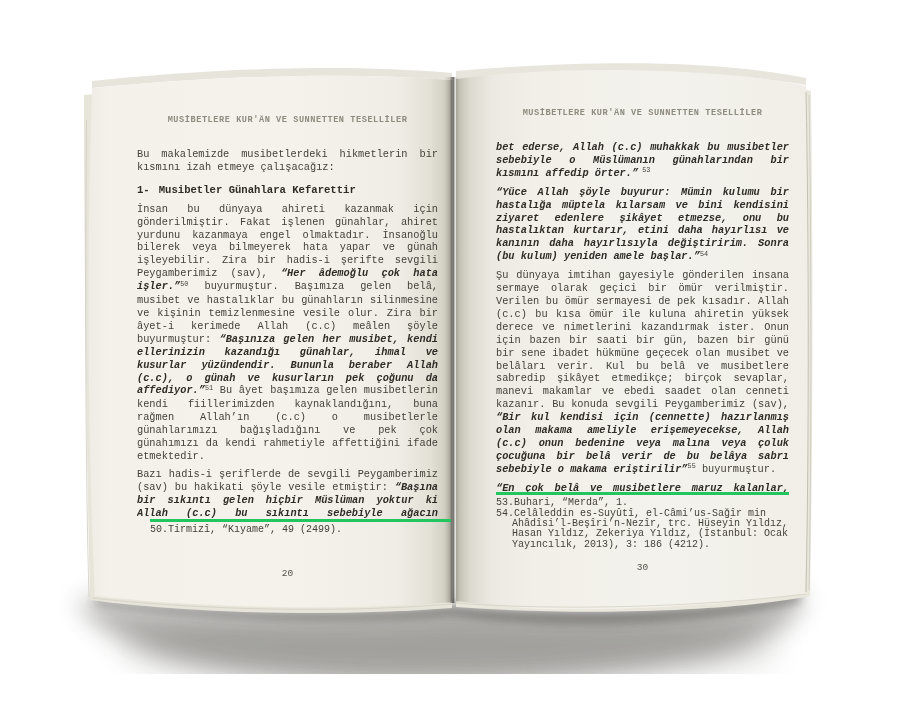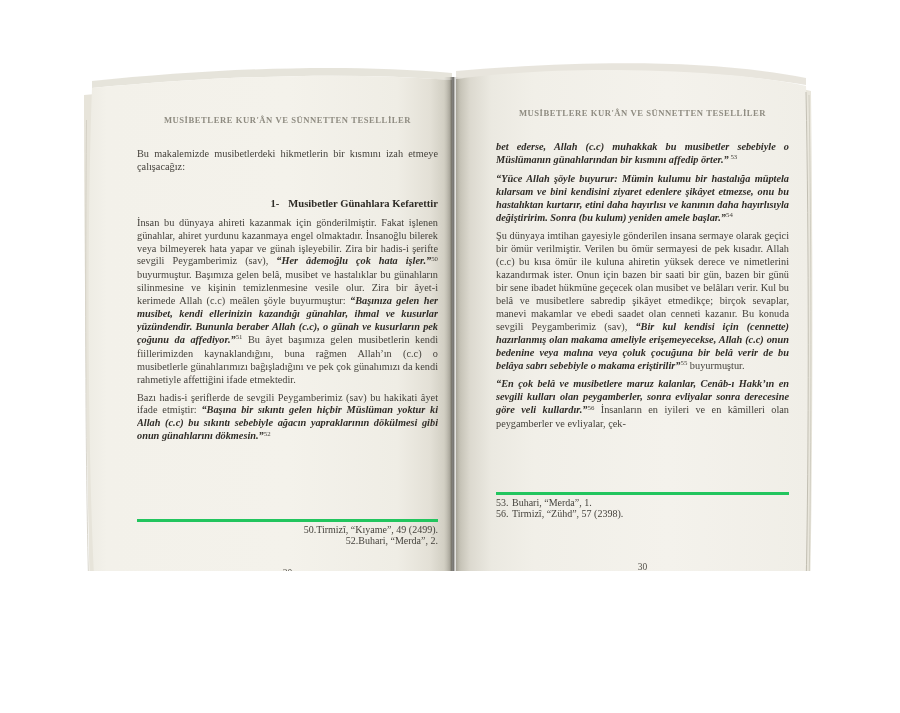--- a/index.html
+++ b/index.html
@@ -1,37 +1,37 @@
 <!DOCTYPE html>
 <html><head>
 <meta charset="utf-8">
 <style>
   html,body{margin:0;padding:0;background:#ffffff;}
-  .screen{position:relative;width:900px;height:571px;background:#ffffff;overflow:hidden;
-          font-family:Liberation Serif, serif;}
+  .screen{position:relative;width:900px;height:674px;background:#ffffff;overflow:hidden;
+          font-family:Liberation Mono, monospace;}
   .book-svg{position:absolute;left:0;top:0;width:900px;height:713px;}
 
   .page-col{position:absolute;overflow:hidden;}
   #left-col{left:137px;top:115px;width:301px;height:406px;}
   #right-col{left:496px;top:108px;width:293px;height:386px;}
 
   .page-header{font-size:8.6px;font-weight:bold;letter-spacing:0.55px;color:#8e8b80;
                text-align:center;margin-bottom:23px;white-space:nowrap;}
 
   .page-body{font-size:10.3px;line-height:12.9px;color:#44413b;text-align:justify;}
   .para{margin:0 0 5px 0;}
-  .heading{font-weight:bold;font-size:10.6px;color:#2f2c27;margin:24px 0 6px 0;text-align:right;}
+  .heading{font-weight:bold;font-size:10.6px;color:#2f2c27;margin:10px 0 6px 0;text-align:left;}
   .heading .hn{margin-right:9px;}
   .n{font-style:normal;font-weight:normal;}
   .bi{font-style:italic;font-weight:bold;color:#2f2c27;}
   .sup{font-size:6.8px;position:relative;top:-3.5px;font-style:normal;font-weight:normal;}
 
   .footnote-block{position:absolute;border-top:3px solid #22c55e;padding-top:3px;
                   font-size:10px;line-height:10.3px;color:#45423c;}
-  #left-fn{left:137px;top:519px;width:301px;text-align:right;}
+  #left-fn{left:150px;top:519px;width:301px;}
   #right-fn{left:496px;top:492px;width:293px;}
   .footnote{padding-left:16px;text-indent:-16px;margin-bottom:0.5px;}
   .fn-num{display:inline-block;min-width:16px;text-indent:0;}
 
   .page-number{position:absolute;text-align:center;font-size:9.5px;color:#55524b;}
   #left-num{left:137px;top:568px;width:301px;}
   #right-num{left:496px;top:562px;width:293px;}
 </style>
 </head>
 <body>
@@ -102,37 +102,36 @@
     <path d="M806,92 C809,240 809,450 806,592" stroke="#bdbaae" stroke-width="0.9" fill="none"></path>
     <path d="M809,95 C811.5,240 811.5,450 809,590" stroke="#ccc9bd" stroke-width="0.8" fill="none"></path>
   </svg>
 
   <div class="page-col" id="left-col">
     <div class="page-header">MUSİBETLERE KUR'ÂN VE SÜNNETTEN TESELLİLER</div>
     <div class="page-body">
         <div class="para"><span class="n">Bu makalemizde musibetlerdeki hikmetlerin bir kısmını izah etmeye çalışacağız:</span></div>
         <div class="heading"><span class="hn">1-</span><span class="hb">Musibetler Günahlara Kefarettir</span></div>
         <div class="para"><span class="n">İnsan bu dünyaya ahireti kazanmak için gönderilmiştir. Fakat işlenen günahlar, ahiret yurdunu kazanmaya engel olmaktadır. İnsanoğlu bilerek veya bilmeyerek hata yapar ve günah işleyebilir. Zira bir hadis-i şerifte sevgili Peygamberimiz (sav), </span><span class="bi">“Her âdemoğlu çok hata işler.”</span><span class="sup">50</span><span class="n"> buyurmuştur. Başımıza gelen belâ, musibet ve hastalıklar bu günahların silinmesine ve kişinin temizlenmesine vesile olur. Zira bir âyet-i kerimede Allah (c.c) meâlen şöyle buyurmuştur: </span><span class="bi">“Başınıza gelen her musibet, kendi ellerinizin kazandığı günahlar, ihmal ve kusurlar yüzündendir. Bununla beraber Allah (c.c), o günah ve kusurların pek çoğunu da affediyor.”</span><span class="sup">51</span><span class="n"> Bu âyet başımıza gelen musibetlerin kendi fiillerimizden kaynaklandığını, buna rağmen Allah’ın (c.c) o musibetlerle günahlarımızı bağışladığını ve pek çok günahımızı da kendi rahmetiyle affettiğini ifade etmektedir.</span></div>
-        <div class="para"><span class="n">Bazı hadis-i şeriflerde de sevgili Peygamberimiz (sav) bu hakikati âyet ifade etmiştir: </span><span class="bi">“Başına bir sıkıntı gelen hiçbir Müslüman yoktur ki Allah (c.c) bu sıkıntı sebebiyle ağacın yapraklarının dökülmesi gibi onun günahlarını dökmesin.”</span><span class="sup">52</span></div>
+        <div class="para"><span class="n">Bazı hadis-i şeriflerde de sevgili Peygamberimiz (sav) bu hakikati şöyle vesile etmiştir: </span><span class="bi">“Başına bir sıkıntı gelen hiçbir Müslüman yoktur ki Allah (c.c) bu sıkıntı sebebiyle ağacın yapraklarının dökülmesi gibi onun günahlarını dökmesin.”</span><span class="sup">52</span></div>
       </div>
   </div>
   <div class="footnote-block" id="left-fn">
       <div class="footnote"><span class="fn-num">50.</span>Tirmizî, “Kıyame”, 49 (2499).</div>
-      <div class="footnote"><span class="fn-num">52.</span>Buhari, “Merda”, 2.</div>
     </div>
   <div class="page-number" id="left-num">20</div>
 
   <div class="page-col" id="right-col">
     <div class="page-header">MUSİBETLERE KUR'ÂN VE SÜNNETTEN TESELLİLER</div>
     <div class="page-body">
         <div class="para"><span class="bi">bet ederse, Allah (c.c) muhakkak bu musibetler sebebiyle o Müslümanın günahlarından bir kısmını affedip örter.”</span><span class="sup"> 53</span></div>
         <div class="para"><span class="bi">“Yüce Allah şöyle buyurur: Mümin kulumu bir hastalığa müptela kılarsam ve bini kendisini ziyaret edenlere şikâyet etmezse, onu bu hastalıktan kurtarır, etini daha hayırlısı ve kanının daha hayırlısıyla değiştiririm. Sonra (bu kulum) yeniden amele başlar.”</span><span class="sup">54</span></div>
         <div class="para"><span class="n">Şu dünyaya imtihan gayesiyle gönderilen insana sermaye olarak geçici bir ömür verilmiştir. Verilen bu ömür sermayesi de pek kısadır. Allah (c.c) bu kısa ömür ile kuluna ahiretin yüksek derece ve nimetlerini kazandırmak ister. Onun için bazen bir saati bir gün, bazen bir günü bir sene ibadet hükmüne geçecek olan musibet ve belâları verir. Kul bu belâ ve musibetlere sabredip şikâyet etmedikçe; birçok sevaplar, manevi makamlar ve ebedi saadet olan cenneti kazanır. Bu konuda sevgili Peygamberimiz (sav), </span><span class="bi">“Bir kul kendisi için (cennette) hazırlanmış olan makama ameliyle erişemeyecekse, Allah (c.c) onun bedenine veya malına veya çoluk çocuğuna bir belâ verir de bu belâya sabrı sebebiyle o makama eriştirilir”</span><span class="sup">55</span><span class="n"> buyurmuştur.</span></div>
         <div class="para"><span class="bi">“En çok belâ ve musibetlere maruz kalanlar, Cenâb-ı Hakk’ın en sevgili kulları olan peygamberler, sonra evliyalar sonra derecesine göre veli kullardır.”</span><span class="sup">56</span><span class="n"> İnsanların en iyileri ve en kâmilleri olan peygamberler ve evliyalar, çek-</span></div>
       </div>
   </div>
   <div class="footnote-block" id="right-fn">
       <div class="footnote"><span class="fn-num">53.</span>Buhari, “Merda”, 1.</div>
-      <div class="footnote"><span class="fn-num">56.</span>Tirmizî, “Zühd”, 57 (2398).</div>
+      <div class="footnote"><span class="fn-num">54.</span>Celâleddin es-Suyûtî, el-Câmi’us-Sağîr min Ahâdîsi’l-Beşîri’n-Nezîr, trc. Hüseyin Yıldız, Hasan Yıldız, Zekeriya Yıldız, (İstanbul: Ocak Yayıncılık, 2013), 3: 186 (4212).</div>
     </div>
   <div class="page-number" id="right-num">30</div>
 
 </div>
 
 </body></html>

